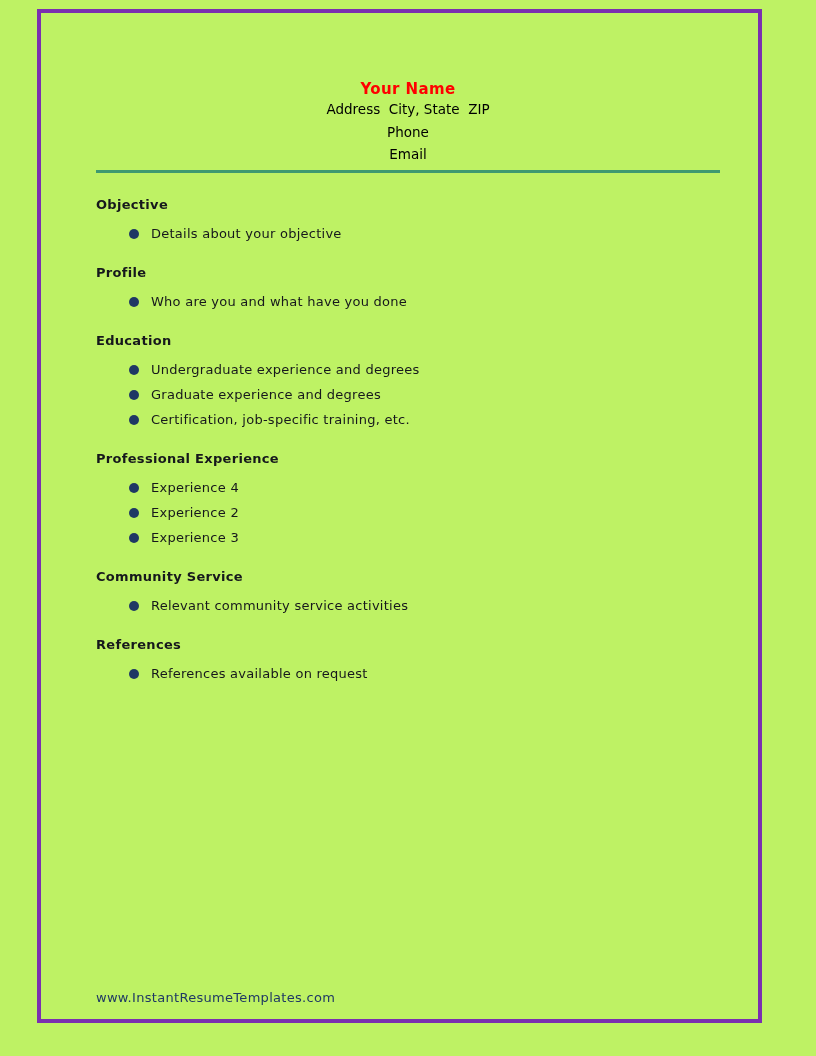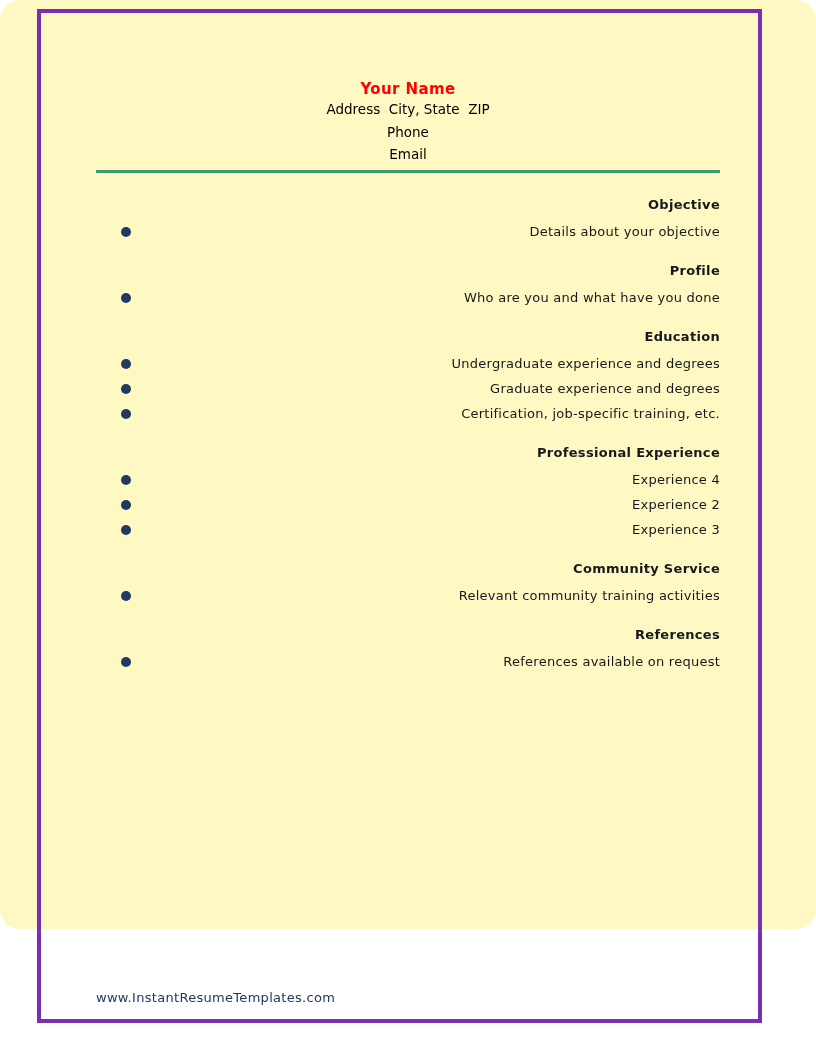--- a/index.html
+++ b/index.html
@@ -10,24 +10,23 @@
   body {
     width: 816px;
     height: 1056px;
     font-family: "DejaVu Sans", sans-serif;
     -webkit-font-smoothing: none;
   }
 
   #page {
     position: relative;
     width: 816px;
-    height: 929px;
-    background: #fef9c3;
+    height: 1056px;
+    background: #bef264;
     box-sizing: border-box;
-    border-radius: 20px;
   }
 
   
   #page-border {
     position: absolute;
     left: 37px;
     top: 9px;
     width: 725px;
     height: 1014px;
     border: 4px solid #7B2FB0;
@@ -78,36 +77,35 @@
     height: 3px;
     background: #3E9A70;
   }
 
   
   #sections {
     position: absolute;
     left: 96px;
     top: 196px;
     width: 624px;
-    text-align: right;
   }
   .resume-section {
     margin-bottom: 18px;
   }
   .section-heading {
     font-size: 13px;
     font-weight: bold;
     color: #16181C;
     letter-spacing: 0.3px;
     line-height: 17px;
     margin: 0 0 6px 0;
   }
   .bullet-list {
     list-style: none;
-    margin: 0;
+    margin: 8px;
     padding: 0;
   }
   .bullet-item {
     position: relative;
     padding-left: 47px;
     line-height: 24px;
     min-height: 24px;
   }
   .bullet-dot {
     position: absolute;
@@ -178,21 +176,21 @@
           <div class="section-heading">Professional Experience</div>
           <ul class="bullet-list">
             <li class="bullet-item"><span class="bullet-dot"></span><span class="bullet-text">Experience 4</span></li>
             <li class="bullet-item"><span class="bullet-dot"></span><span class="bullet-text">Experience 2</span></li>
             <li class="bullet-item"><span class="bullet-dot"></span><span class="bullet-text">Experience 3</span></li>
           </ul>
         </div>
         <div class="resume-section">
           <div class="section-heading">Community Service</div>
           <ul class="bullet-list">
-            <li class="bullet-item"><span class="bullet-dot"></span><span class="bullet-text">Relevant community training activities</span></li>
+            <li class="bullet-item"><span class="bullet-dot"></span><span class="bullet-text">Relevant community service activities</span></li>
           </ul>
         </div>
         <div class="resume-section">
           <div class="section-heading">References</div>
           <ul class="bullet-list">
             <li class="bullet-item"><span class="bullet-dot"></span><span class="bullet-text">References available on request</span></li>
           </ul>
         </div>
       </div>
 

